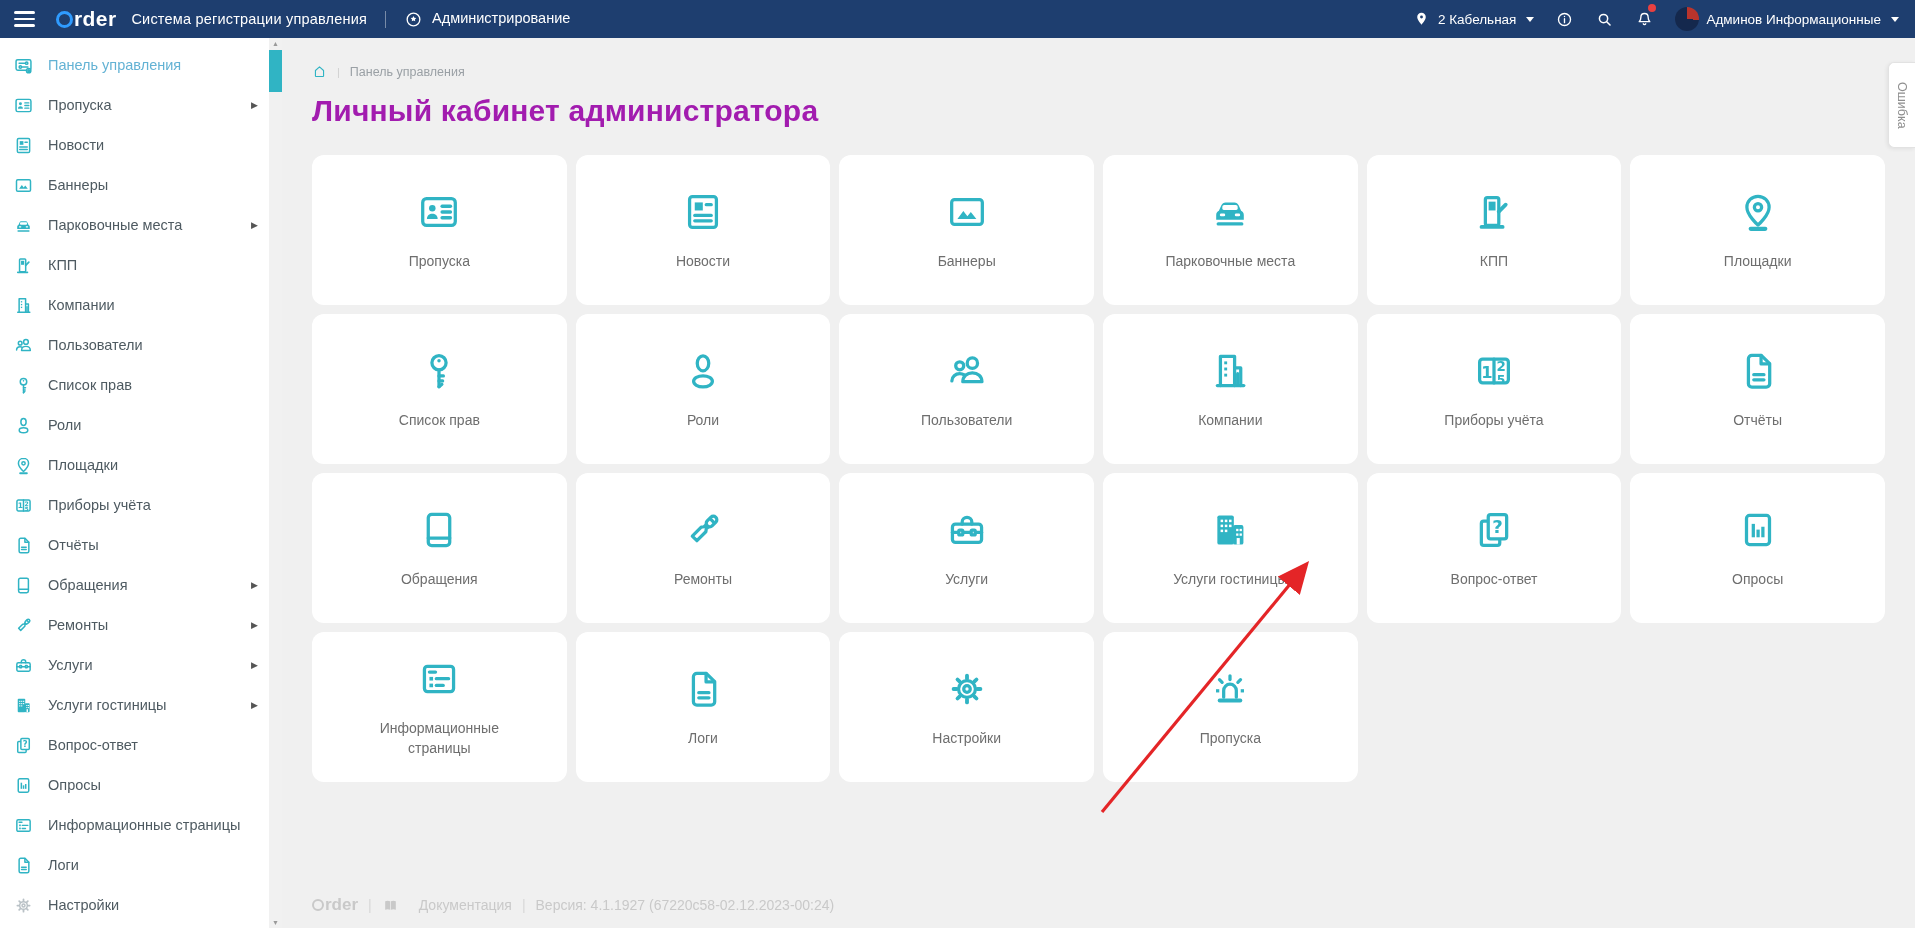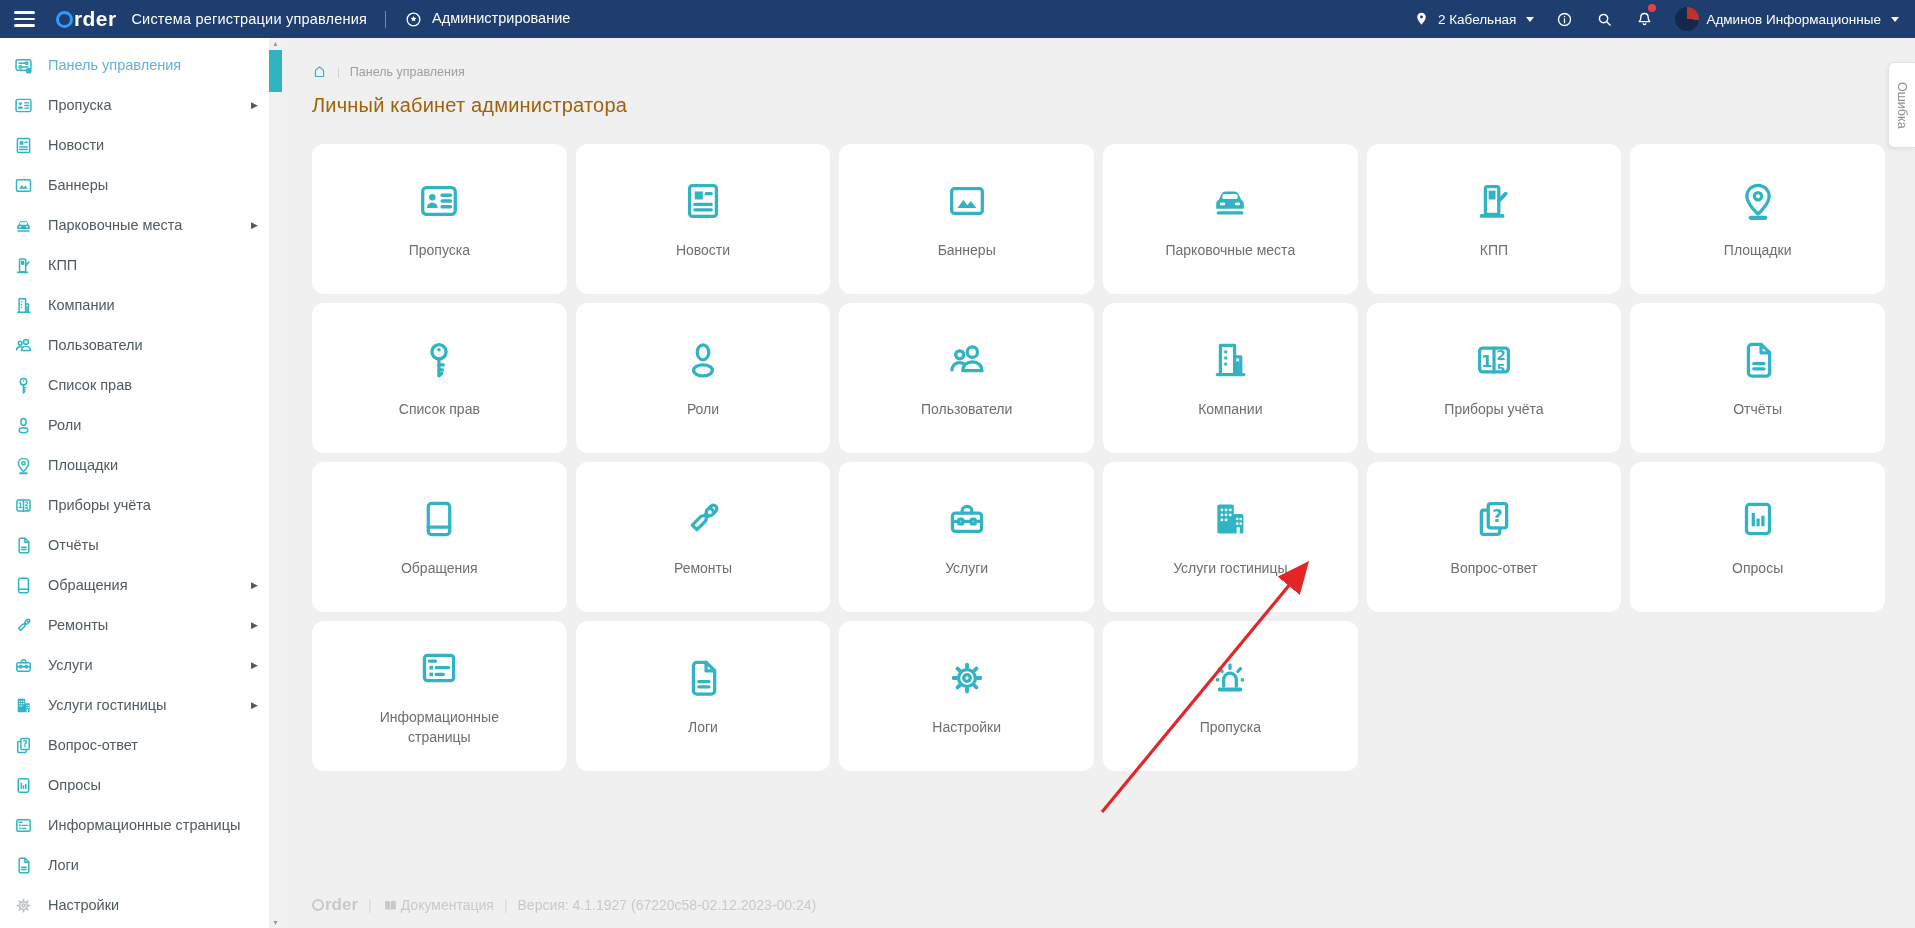--- a/index.html
+++ b/index.html
@@ -39,34 +39,34 @@
   .sb-up,.sb-down{position:absolute;left:0;width:13px;text-align:center;font-size:7px;color:#9a9a9a;cursor:pointer}
   .sb-up{top:2px}.sb-down{bottom:2px}
   .sb-thumb{position:absolute;top:12px;left:0;width:13px;height:42px;background:#30b4c4;cursor:grab}
 
   
   .main{position:absolute;top:38px;left:282px;right:0;bottom:0;padding:26px 30px 0 30px;overflow:hidden}
   .breadcrumb{display:flex;align-items:center;gap:10px;color:#9aa0a5;font-size:12.5px}
   .bc-home{width:15px;height:15px;color:#30b4c4;cursor:pointer}
   .bc-home svg{width:100%;height:100%}
   .bc-sep{color:#cfcfcf;font-size:11px}
-  .page-title{margin-top:15px;font-size:20px;font-weight:400;color:#a16207;letter-spacing:.2px}
+  .page-title{margin-top:15px;font-size:30px;font-weight:700;color:#a21caf;letter-spacing:.2px}
   .grid{margin-top:27px;display:grid;grid-template-columns:repeat(6,1fr);gap:9px}
   .card{background:#fff;border-radius:12px;min-height:150px;display:flex;flex-direction:column;align-items:center;justify-content:center;gap:17px;padding:12px;cursor:pointer}
   .cico{width:46px;height:46px;color:#30b4c4;flex:0 0 auto}
   .cico svg{width:100%;height:100%}
   .clabel{font-size:14px;color:#6e6e6e;text-align:center;line-height:1.4;max-width:170px}
 
   
   .footer{position:absolute;left:30px;bottom:13px;display:flex;align-items:center;gap:10px;color:#c9c9c9;font-size:14px}
   .f-logo{display:flex;align-items:center;font-weight:700;font-size:17px;color:#c9c9c9}
   .f-o{width:12px;height:12px;border:2.6px solid #c9c9c9;border-radius:50%;margin-right:1px;display:inline-block}
   .f-book{width:17px;height:17px;display:inline-block}
   .f-book svg{width:100%;height:100%}
-  .f-docs{display:flex;align-items:center;gap:2px;cursor:pointer}
+  .f-docs{display:flex;align-items:center;gap:20px;cursor:pointer}
   .f-sep{color:#d8d8d8}
 
   
   .error-tab{position:absolute;top:62px;right:0;width:27px;height:86px;background:#fff;border:1px solid #e2e2e2;border-right:none;border-radius:6px 0 0 6px;box-shadow:-1px 1px 4px rgba(0,0,0,.07);display:flex;align-items:center;justify-content:center;color:#8f8f8f;font-size:12.5px;z-index:40;cursor:pointer}
   .error-tab span{writing-mode:vertical-rl}
 
   #arrow-layer{position:absolute;inset:0;z-index:35;pointer-events:none}
 </style>
 </head>
 <body>

